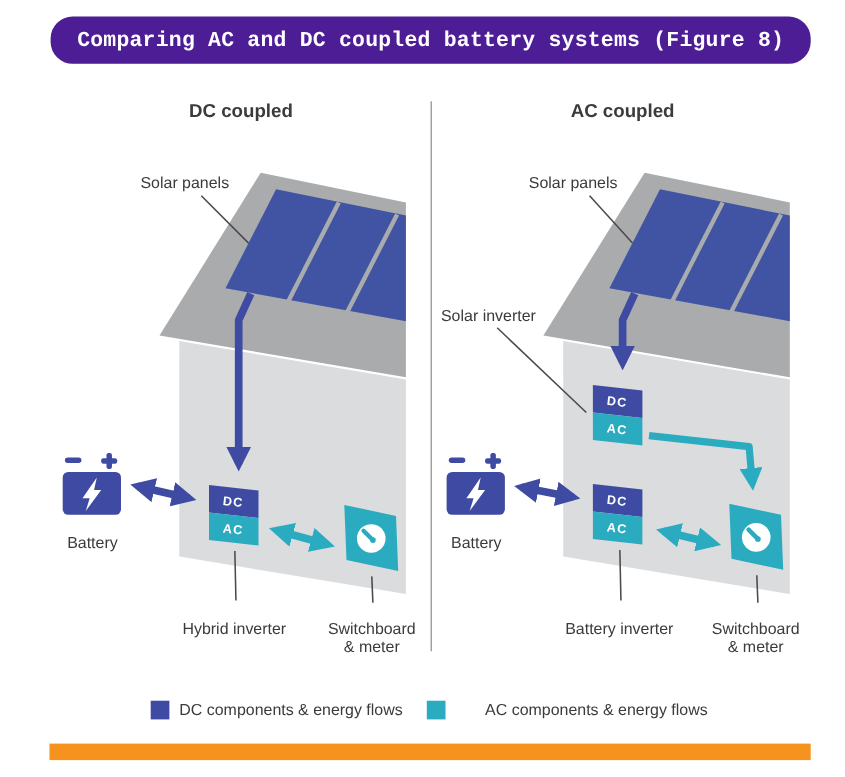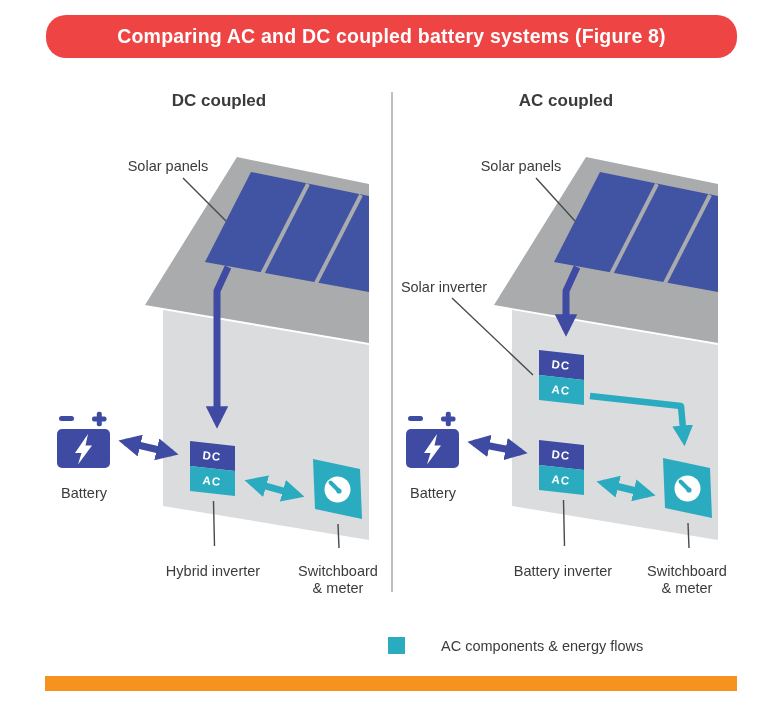--- a/index.html
+++ b/index.html
@@ -1,22 +1,22 @@
 <!DOCTYPE html>
 <html><head>
 <meta charset="utf-8">
 <style>
   html,body{margin:0;padding:0;background:#fff;}
   body{width:768px;height:706px;position:relative;overflow:hidden;
        font-family:"Liberation Sans",sans-serif;}
   .stage{position:absolute;left:0;top:0;width:768px;height:706px;}
 
   .banner{position:absolute;left:46px;top:15px;width:691px;height:43px;
-          background:#ef4444;border-radius:20px;
-          display:flex;align-items:center;justify-content:center;}
+          background:#4c1d95;border-radius:20px;
+          display:flex;align-items:center;justify-content:center;font-family:Liberation Mono, monospace;}
   .banner span{color:#ffffff;font-weight:bold;font-size:19.5px;letter-spacing:.2px;}
 
   svg.diagram{position:absolute;left:0;top:80px;}
 
   
   .roof{fill:#A9ABAD;}
   .wall{fill:#DBDCDE;}
   .pnl{fill:#4153A3;}
   .gap{stroke:#A9ABAD;stroke-width:4;}
   .blue{fill:#3F4BA3;}
@@ -157,20 +157,24 @@
       <line class="thin" x1="563.5" y1="500" x2="564.5" y2="546"></line>
       <line class="thin" x1="688" y1="523" x2="689" y2="548"></line>
 
       <text class="lbl" x="563" y="576" text-anchor="middle">Battery inverter</text>
       <text class="lbl" x="687" y="576" text-anchor="middle">Switchboard</text>
       <text class="lbl" x="687" y="593" text-anchor="middle">&amp; meter</text>
     </g>
   </svg>
 
   <div class="legend">
+    <div class="legend-item" style="left:137px;">
+      <span class="sw sw-dc"></span>
+      <span>DC components &amp; energy flows</span>
+    </div>
     <div class="legend-item" style="left:388px;gap:36px;">
       <span class="sw sw-ac"></span>
       <span>AC components &amp; energy flows</span>
     </div>
   </div>
 
   <div class="bottombar"></div>
 </div>
 
 </body></html>

